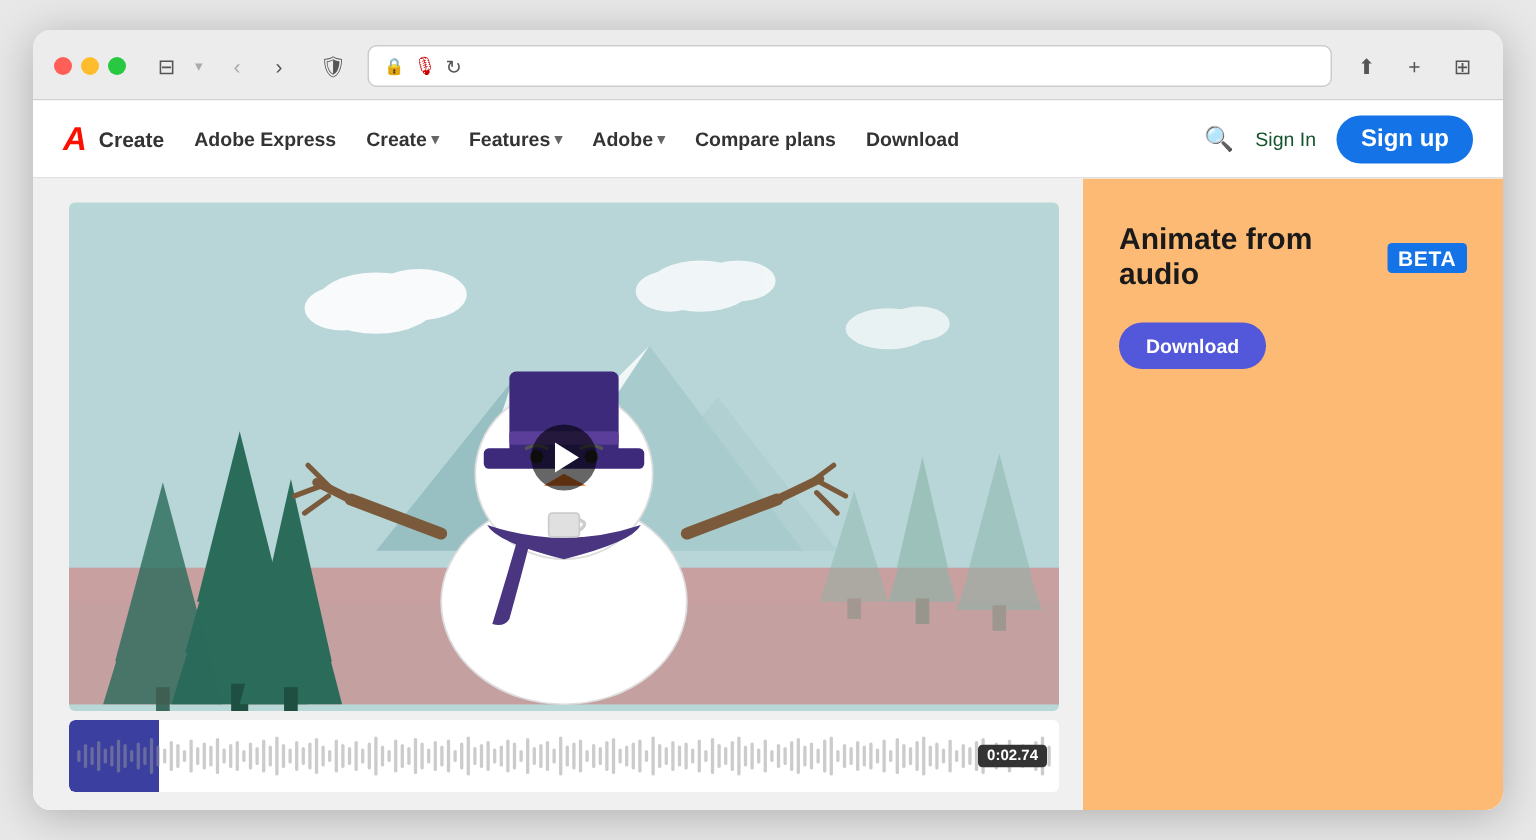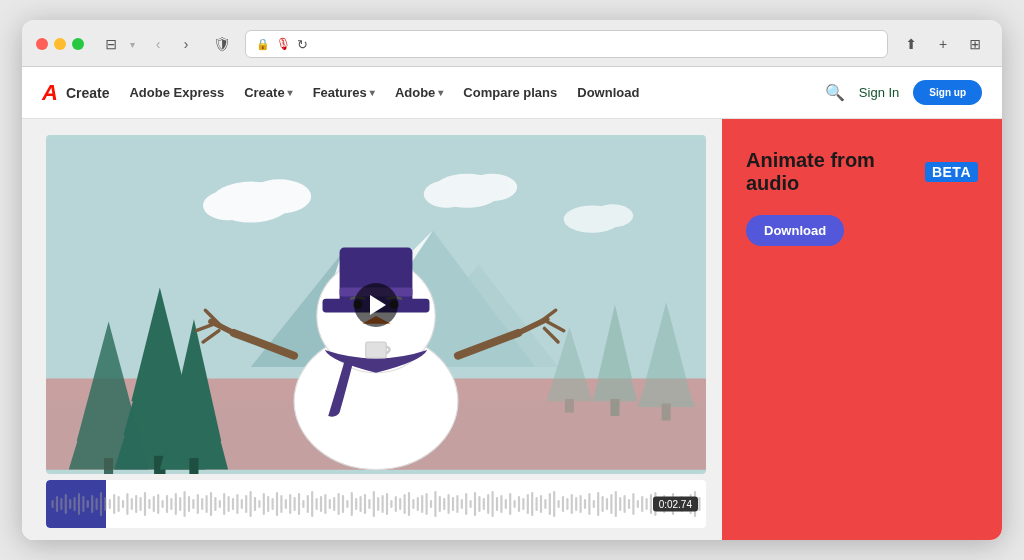--- a/index.html
+++ b/index.html
@@ -155,21 +155,21 @@
       color: #14532d;
       cursor: pointer;
       font-weight: 500;
     }
     .signup-btn {
       background: #1473e6;
       color: white;
       border: none;
       border-radius: 16px;
       padding: 7px 16px;
-      font-size: 10px;
+      font-size: 16px;
       font-weight: 600;
       cursor: pointer;
     }
 
     
     .main-area {
       flex: 1;
       display: flex;
       overflow: hidden;
     }
@@ -255,27 +255,28 @@
     .timestamp-badge {
       position: absolute;
       right: 8px;
       top: 50%;
       transform: translateY(-50%);
       background: #333;
       color: white;
       font-size: 10px;
       padding: 2px 6px;
       border-radius: 3px;
+      font-weight: bold;
     }
 
     
     .right-panel {
       width: 280px;
       padding: 30px 24px 20px;
-      background: #ef4444;
+      background: #fdba74;
       flex-shrink: 0;
       display: flex;
       flex-direction: column;
     }
 
     .feature-title {
       font-size: 20px;
       font-weight: 700;
       color: #1a1a1a;
       margin-bottom: 20px;

